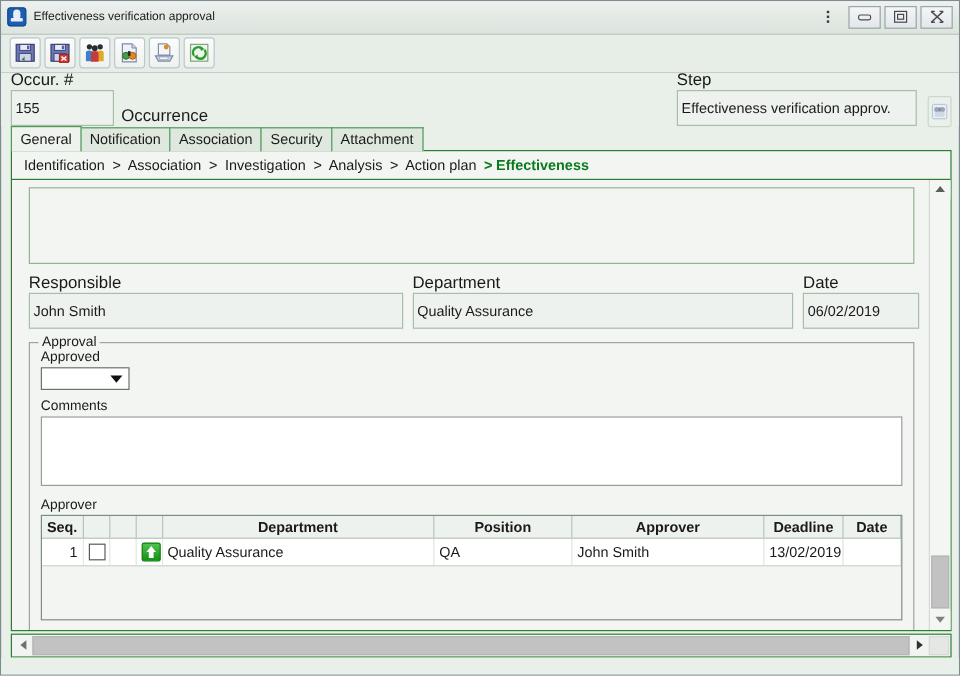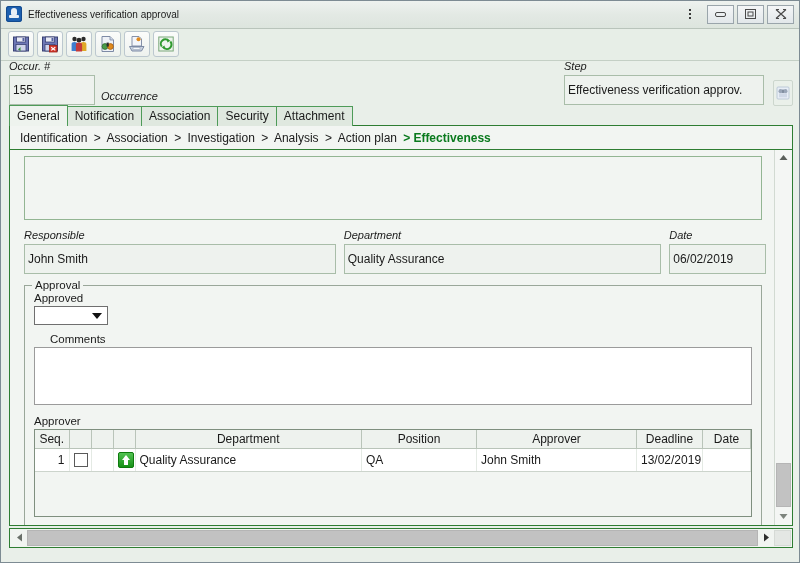--- a/index.html
+++ b/index.html
@@ -121,25 +121,24 @@
     box-sizing: border-box;
     padding: 4px 6px 0 8px;
     display: flex;
     align-items: flex-end;
     gap: 6px;
     height: 44px;
     background: #e9efe9;
   }
   .fieldgrp { display: flex; flex-direction: column; }
   .fieldgrp label {
-    font-size: 11px;
+    font-size: 14px;
     color: #1a1a1a;
     margin-bottom: 2px;
     line-height: 13px;
-    font-style: italic;
   }
   .inp {
     box-sizing: border-box;
     height: 30px;
     border: 1px solid #a9bda9;
     background: #eef2ee;
     font-family: "Liberation Sans", sans-serif;
     font-size: 12px;
     color: #1a1a1a;
     padding: 0 3px;
@@ -280,21 +279,21 @@
     display: block;
   }
   .select .arrow {
     position: absolute;
     right: 5px; top: 6px;
     width: 0; height: 0;
     border-left: 5px solid transparent;
     border-right: 5px solid transparent;
     border-top: 6px solid #111;
   }
-  .comments-label { margin-top: 8px; margin-left: 16px; }
+  .comments-label { margin-top: 8px; }
   .textarea {
     box-sizing: border-box;
     width: 100%;
     height: 58px;
     border: 1px solid #9b9b9b;
     background: #ffffff;
     position: relative;
   }
 
   .approver-label { margin-top: 10px; }
@@ -311,21 +310,21 @@
     border-collapse: collapse;
     width: 100%;
     table-layout: fixed;
     font-size: 12px;
   }
   table.gt th {
     background: #eef2ee;
     border: 1px solid #b9c4b9;
     border-top: none;
     border-left: none;
-    font-weight: normal;
+    font-weight: bold;
     font-size: 12px;
     height: 18px;
     color: #1a1a1a;
     padding: 0 2px;
   }
   table.gt th:first-child { border-left: none; }
   table.gt td {
     border-bottom: 1px solid #ccd4cc;
     border-right: 1px solid #e4eae4;
     height: 22px;

